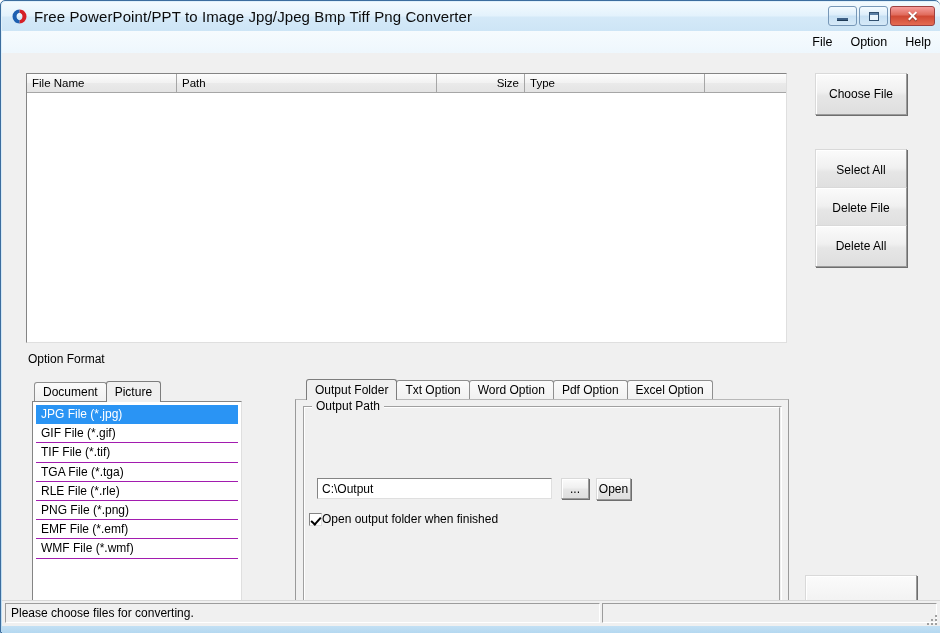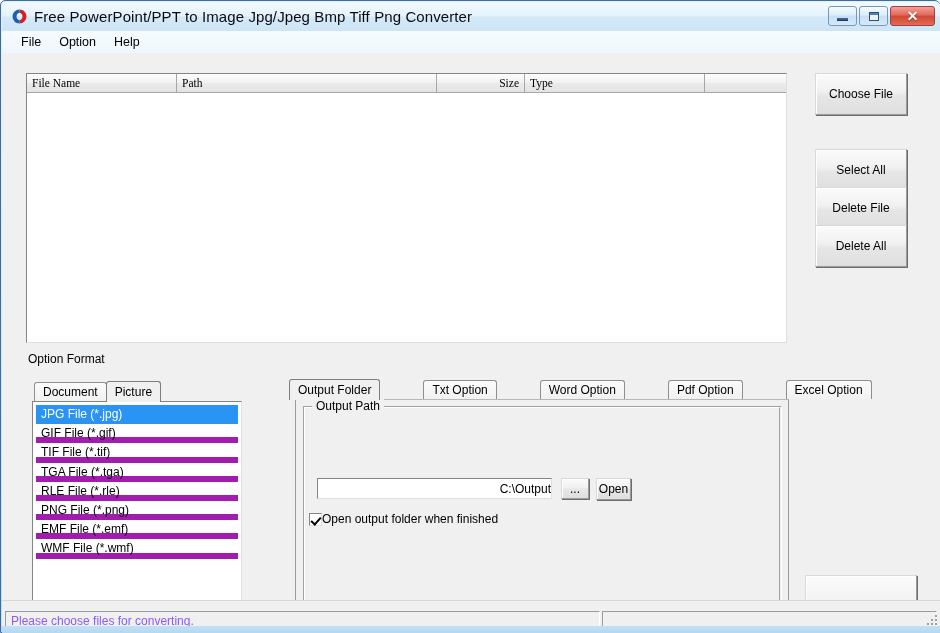--- a/index.html
+++ b/index.html
@@ -93,20 +93,21 @@
   
   .menubar {
     position: absolute;
     left: 1px; top: 30px;
     width: 938px; height: 22px;
     background: linear-gradient(to bottom, #f6fbfe 0%, #eef7fd 100%);
     display: flex;
     align-items: center;
     padding-left: 10px;
     box-sizing: border-box;
+    justify-content: flex-end;
   }
   .menuitem {
     font-size: 12.5px;
     padding: 2px 9px;
     color: #000;
     cursor: default;
   }
 
   
   .client {
@@ -128,21 +129,20 @@
     border-bottom: 1px solid #dfdfdf;
     box-sizing: border-box;
   }
   .lvheader {
     position: absolute;
     left: 0; top: 0;
     height: 19px;
     width: 100%;
     display: flex;
     background: #f0f0f0;
-    font-family: Liberation Serif, serif;
   }
   .lvcol {
     height: 19px;
     box-sizing: border-box;
     background: linear-gradient(to bottom, #fdfdfd 0%, #f2f2f2 48%, #eaeaea 52%, #e4e4e4 100%);
     border-right: 1px solid #a6a6a6;
     border-bottom: 1px solid #a6a6a6;
     display: flex;
     align-items: center;
     font-size: 11.5px;
@@ -239,21 +239,21 @@
   }
   .fmt-item {
     height: 19.2px;
     line-height: 19.2px;
     font-size: 12px;
     padding-left: 5px;
     color: #000;
     cursor: default;
     white-space: nowrap;
     box-sizing: border-box;
-    border-bottom: 6px solid #a21caf;
+    border-bottom: 1px solid #a21caf;
   }
   .fmt-item.selected {
     background: #2a94f4;
     color: #ffffff;
     border-bottom-color: #2a94f4;
   }
 
   
   .rpanel {
     position: absolute;
@@ -301,21 +301,20 @@
     border-left: 1px solid #848484;
     border-right: 1px solid #dfdfdf;
     border-bottom: 1px solid #dfdfdf;
     box-sizing: border-box;
     font-size: 12px;
     padding: 0 0 0 4px;
     line-height: 19px;
     color: #000;
     outline: none;
     font-family: "Liberation Sans", sans-serif;
-    text-align: right;
   }
   .dotsbtn {
     position: absolute;
     left: 559px; top: 425px;
     width: 28px; height: 21px;
     align-items: flex-end;
     padding-bottom: 2px;
   }
   .openbtn {
     position: absolute;
@@ -366,32 +365,32 @@
   
   .statusbar {
     position: absolute;
     left: 1px; top: 599px;
     width: 938px; height: 26px;
     background: #f0f0f0;
     border-top: 1px solid #d7d7d7;
   }
   .sb-panel {
     position: absolute;
-    top: 10px;
+    top: 2px;
     height: 20px;
     box-sizing: border-box;
     border-top: 1px solid #9c9c9c;
     border-left: 1px solid #9c9c9c;
     border-right: 1px solid #ffffff;
     border-bottom: 1px solid #ffffff;
     display: flex;
     align-items: center;
     padding-left: 5px;
     font-size: 12px;
-    color: #8b5cf6;
+    color: #000000;
     white-space: nowrap;
   }
   .sb-left { left: 3px; width: 595px; }
   .sb-right { left: 600px; width: 335px; }
   .grip {
     position: absolute;
     right: 3px; bottom: 2px;
     width: 14px; height: 14px;
   }
   .grip i {
@@ -471,21 +470,21 @@
       <div class="fmt-item selected">JPG File  (*.jpg)</div>
       <div class="fmt-item">GIF File  (*.gif)</div>
       <div class="fmt-item">TIF File  (*.tif)</div>
       <div class="fmt-item">TGA File  (*.tga)</div>
       <div class="fmt-item">RLE File  (*.rle)</div>
       <div class="fmt-item">PNG File  (*.png)</div>
       <div class="fmt-item">EMF File  (*.emf)</div>
       <div class="fmt-item">WMF File  (*.wmf)</div>
     </div>
 
-    <div class="tabstrip" style="left:287px; top:325px;gap:44px;">
+    <div class="tabstrip" style="left:304px; top:325px;">
       <div class="tab active">Output Folder</div>
       <div class="tab">Txt Option</div>
       <div class="tab">Word Option</div>
       <div class="tab">Pdf Option</div>
       <div class="tab">Excel Option</div>
     </div>
 
     <div class="rpanel"></div>
 
     <div class="groupbox">

